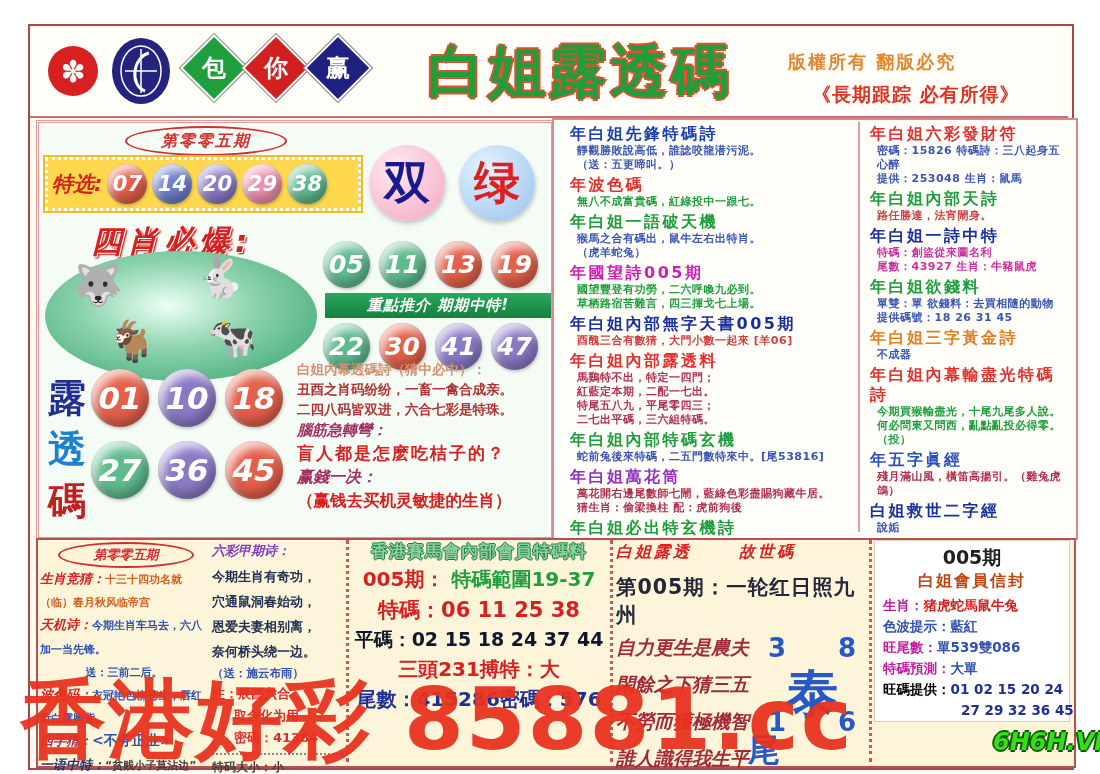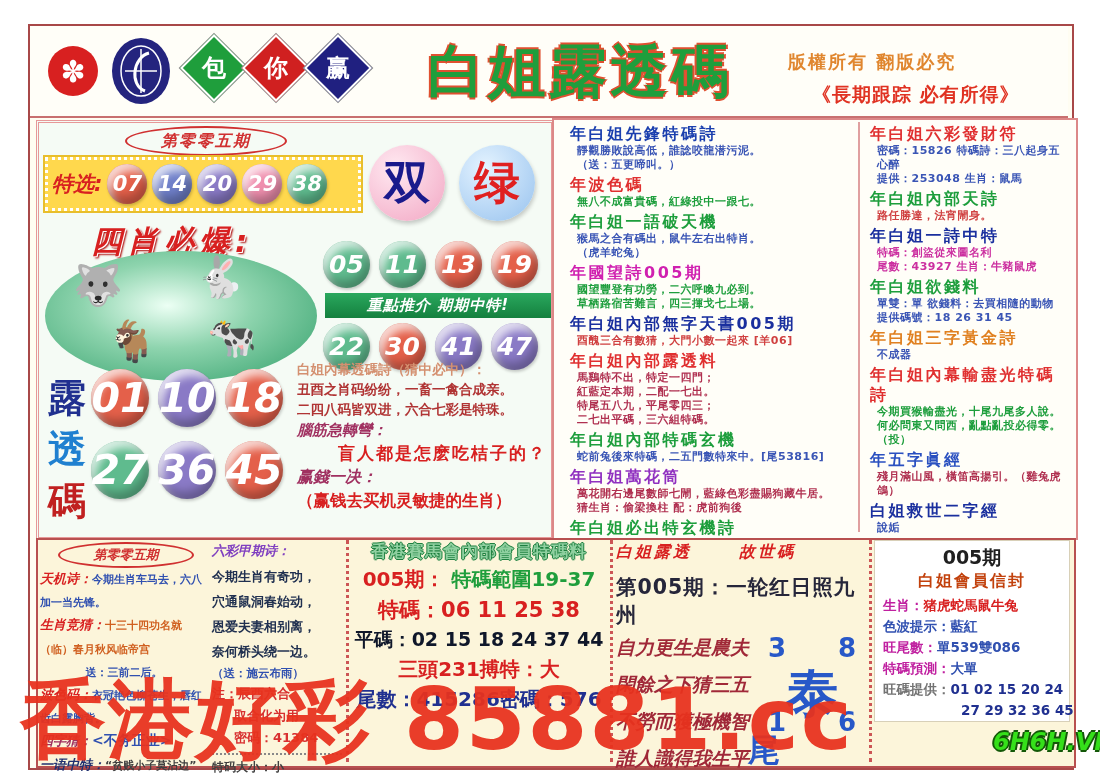--- a/index.html
+++ b/index.html
@@ -28,21 +28,21 @@
   #lp-stamp{left:86px;top:3px;width:158px;height:26px;font-size:16px;letter-spacing:2px;}
   #strip{left:6px;top:34px;width:316px;height:54px;background:#ffd84d;border:3px dotted #fff;outline:2px solid #e8be2c;
          display:flex;align-items:center;gap:5px;padding:0 4px;box-sizing:border-box;}
   #strip .lbl{color:#d82020;font-weight:bold;font-style:italic;font-size:21px;}
   .ball{border-radius:50%;display:inline-flex;align-items:center;justify-content:center;color:#fff;
         font-weight:bold;font-style:italic;
         box-shadow:inset -4px -7px 10px rgba(0,0,0,.28),inset 5px 7px 9px rgba(255,255,255,.75),1px 2px 3px rgba(0,0,0,.2);}
   .b-red{background:#e4604a}.b-blue{background:#6f7fc9}.b-purple{background:#8a7ac6}
   .b-green{background:#5fbb8e}.b-pink{background:#ef8fae}
   .s38{width:40px;height:40px;font-size:21px}.s46{width:47px;height:47px;font-size:25px}
-  .s58{width:58px;height:58px;font-size:41px}
+  .s58{width:58px;height:58px;font-size:31px}
   .bigball{border-radius:50%;display:flex;align-items:center;justify-content:center;width:76px;height:76px;
            font-size:46px;font-weight:bold;box-shadow:1px 3px 4px rgba(0,0,0,.2);}
   #ball-double{left:330px;top:22px;background:radial-gradient(circle at 35% 30%,#ffe9f1,#f2a6c3);color:#1a1a8c;}
   #ball-green{left:420px;top:22px;background:radial-gradient(circle at 35% 30%,#e4f3ff,#97c2ee);color:#e02020;}
   #sixiao{left:52px;top:98px;color:#d82020;font-weight:bold;font-style:italic;font-size:31px;letter-spacing:5px;
           text-shadow:1px 1px 0 #fff,2px 2px 2px #a00;}
   #ellipse{left:6px;top:128px;width:272px;height:130px;border-radius:50%;
            background:radial-gradient(ellipse at 45% 42%,#ecfff4 0%,#8ed4ae 40%,#2f9e68 100%);}
   .animal{position:absolute;font-size:40px;line-height:1;}
   .ballrow{display:flex;gap:9px;}
@@ -53,21 +53,21 @@
   #row2{left:284px;top:200px;}
   .lutou-ch{font-size:38px;font-weight:bold;line-height:1.35;}
   #lutou-col{left:8px;top:250px;width:40px;text-align:center;}
   #lrow1{left:52px;top:246px;}
   #lrow2{left:52px;top:318px;}
   .lp-poem{left:258px;top:238px;width:250px;}
   .lp-poem div{margin-bottom:2px;}
   .pt{color:#d49070;font-weight:bold;font-size:13.5px;}
   .pl{color:#b03434;font-weight:bold;font-size:13.5px;}
   .bl{color:#a03060;font-weight:bold;font-style:italic;font-size:15px;}
-  .bq{color:#d82020;font-weight:bold;font-size:17px;letter-spacing:2px;text-align:right;}
+  .bq{color:#d82020;font-weight:bold;font-size:17px;letter-spacing:2px;}
   .wl{color:#a03060;font-weight:bold;font-style:italic;font-size:16px;}
   .wh{color:#d82020;font-weight:bold;font-size:16.5px;}
   
   #midwrap{left:552px;top:118px;width:522px;height:418px;border:2px solid #dc8888;background:#fffef8;}
   #midcol{left:556px;top:122px;width:294px;height:410px;padding:2px 0 0 14px;box-sizing:border-box;}
   #rightcol{left:858px;top:122px;width:212px;height:410px;padding:2px 0 0 10px;box-sizing:border-box;
             border-left:2px solid #e0a0a0;}
   .sec-t{font-weight:bold;font-size:16px;letter-spacing:2.5px;line-height:20px;}
   .sec-l{font-weight:bold;font-size:11px;letter-spacing:.5px;line-height:14px;margin-left:7px;}
   .sec{margin-bottom:3px;}
@@ -288,22 +288,22 @@
   </div>
 </div>
 
 <div id="bottomwrap" class="abs"></div>
 <div class="vdots abs" style="left:346px"></div>
 <div class="vdots abs" style="left:610px"></div>
 <div class="vdots abs" style="left:869px"></div>
 
 <div id="bl-stamp" class="stamp abs">第零零五期</div>
 <div id="bcol-a" class="abs">
+  <div><span class="bA-l" style="color:#d82020">生肖竞猜：</span><span class="bA-v" style="color:#d06020">十三十四功名就（临）春月秋风临帝宫</span></div>
   <div><span class="bA-l" style="color:#d82020">天机诗：</span><span class="bA-v" style="color:#3050b0">今期生肖车马去，六八加一当先锋。</span></div>
-  <div><span class="bA-l" style="color:#d82020">生肖竞猜：</span><span class="bA-v" style="color:#d06020">十三十四功名就（临）春月秋风临帝宫</span></div>
   <div style="text-align:center"><span class="bA-v" style="color:#3050b0">送：三前二后。</span></div>
   <div><span class="bA-l" style="color:#d82020">波色码：</span><span class="bA-v" style="color:#3050b0">衣冠艳色柳苍生，唇红齿白露胸背。</span></div>
   <div><span class="bA-l" style="color:#a03060">四字猜：</span><span class="bA-v" style="color:#3050b0;font-size:14px">&lt;不务正业&gt;</span></div>
   <div><span class="bA-l" style="color:#203070">一语中特：</span><span class="bA-v" style="color:#404040">“贫贱小子莫沾边”</span></div>
 
 </div>
 <div id="bcol-b" class="abs">
   <div class="ph">六彩甲期诗：</div>
   <div class="pp">今期生肖有奇功，</div>
   <div class="pp">穴通鼠洞春始动，</div>
@@ -350,18 +350,18 @@
 
 </div>
 
 <div id="bpanelD" class="abs">
   <div id="d-issue">005期</div>
   <div id="d-title">白姐會員信封</div>
   <div class="d-row"><span style="color:#c020a0">生肖：</span><span style="color:#d82020">猪虎蛇馬鼠牛兔</span></div>
   <div class="d-row"><span style="color:#3050b0">色波提示：</span><span style="color:#3050b0">藍紅</span></div>
   <div class="d-row"><span style="color:#c020a0">旺尾數：</span><span style="color:#3050b0">單539雙086</span></div>
   <div class="d-row"><span style="color:#c020a0">特碼預測：</span><span style="color:#3050b0">大單</span></div>
-  <div class="d-row"><span style="color:#737373">旺碼提供：</span><span style="color:#203090">01 02 15 20 24</span></div>
+  <div class="d-row"><span style="color:#000000">旺碼提供：</span><span style="color:#203090">01 02 15 20 24</span></div>
   <div class="d-row" style="padding-left:78px"><span style="color:#203090">27 29 32 36 45</span></div>
 </div>
 
 <div id="wm-main" class="abs">香港好彩 85881.cc</div>
 <div id="wm-corner" class="abs">6H6H.VIP</div>
 
 </body></html>

